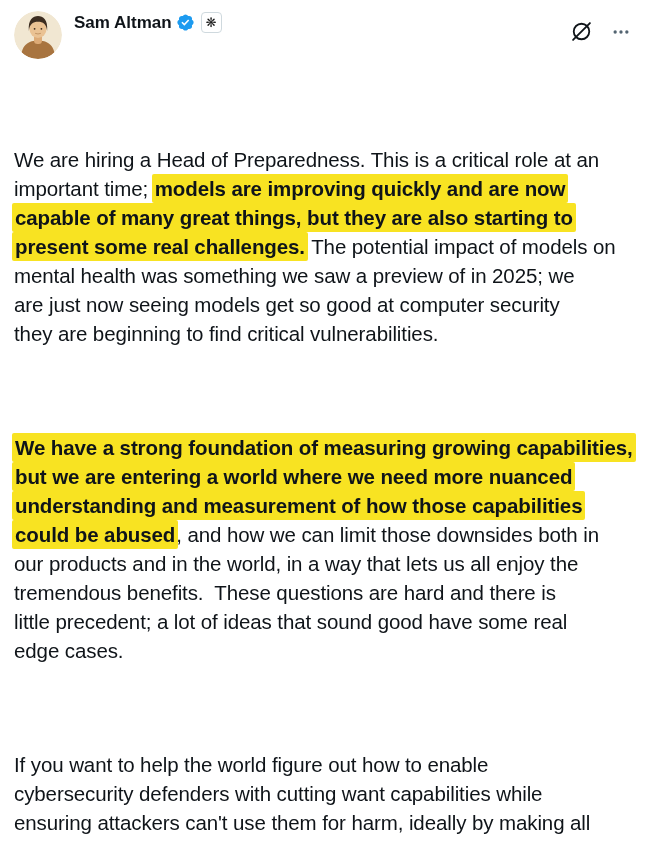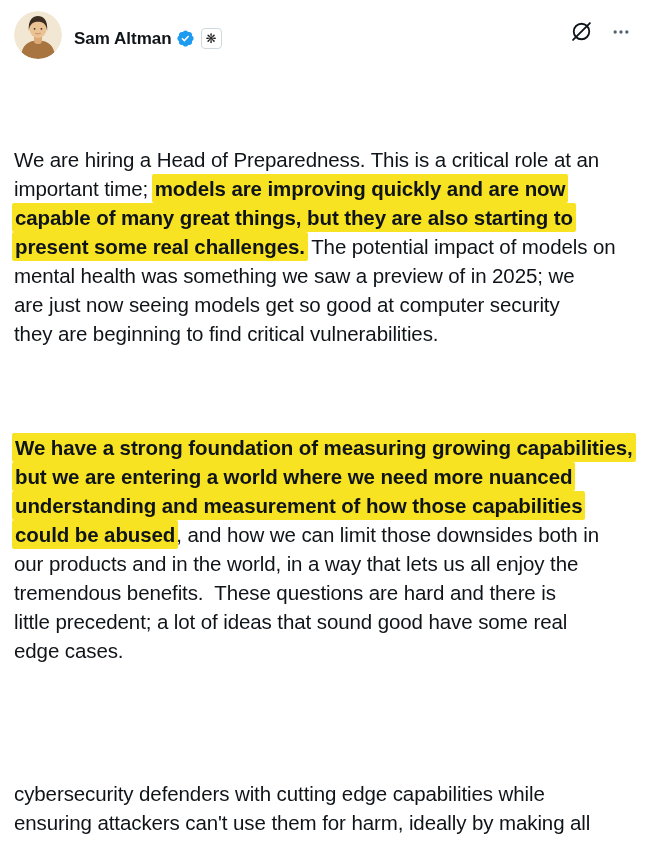--- a/index.html
+++ b/index.html
@@ -20,21 +20,21 @@
   }
   .tweet-card { width: 651px; height: 841px; background: var(--background); }
 
   
   .header { display: flex; align-items: flex-start; padding: 11px 18px 0 14px; }
   .avatar {
     width: 48px; height: 48px; border-radius: 50%; overflow: hidden;
     flex: 0 0 48px; cursor: pointer;
   }
   .id-block { margin-left: 12px; padding-top: 1px; }
-  .name-row { display: flex; align-items: center; margin-top: 16px; }
+  .name-row { display: flex; align-items: center; }
   .author-name { font-size: 17px; font-weight: 700; color: var(--text); line-height: 21px; cursor: pointer; }
   .verified { margin-left: 4px; display: inline-flex; }
   .affiliate-badge {
     margin-left: 6px; width: 21px; height: 21px;
     border: 1px solid var(--badge-border); border-radius: 4px;
     display: inline-flex; align-items: center; justify-content: center;
     font-size: 13px; line-height: 1; color: #1a1a1a; background: #ffffff; cursor: pointer;
   }
   .author-handle { font-size: 16px; color: var(--secondary-text); line-height: 20px; margin-top: 2px; }
   .header-actions { margin-left: auto; display: flex; align-items: center; gap: 14px; padding-top: 7px; }
@@ -113,17 +113,17 @@
             <circle cx="19" cy="12" r="2"></circle>
         </svg>
       </button>
     </div>
 
   </div>
 
   <div class="tweet-body">
     <p><span>We are hiring a Head of Preparedness. This is a critical role at an</span><br><span>important time; </span><span class="hl">models are improving quickly and are now</span><br><span class="hl">capable of many great things, but they are also starting to</span><br><span class="hl">present some real challenges.</span><span> The potential impact of models on</span><br><span>mental health was something we saw a preview of in 2025; we</span><br><span>are just now seeing models get so good at computer security</span><br><span>they are beginning to find critical vulnerabilities.</span></p>
     <p><span class="hl">We have a strong foundation of measuring growing capabilities,</span><br><span class="hl">but we are entering a world where we need more nuanced</span><br><span class="hl">understanding and measurement of how those capabilities</span><br><span class="hl">could be abused</span><span>, and how we can limit those downsides both in</span><br><span>our products and in the world, in a way that lets us all enjoy the</span><br><span>tremendous benefits.  These questions are hard and there is</span><br><span>little precedent; a lot of ideas that sound good have some real</span><br><span>edge cases.</span></p>
-    <p><br><span>cybersecurity defenders with cutting edge capabilities while</span><br><span>ensuring attackers can't use them for harm, ideally by making all</span><br><span>systems more secure, and similarly for how we release biological</span><br><br></p>
+    <p><span>If you want to help the world figure out how to enable</span><br><span>cybersecurity defenders with cutting want capabilities while</span><br><span>ensuring attackers can't use them for harm, ideally by making all</span><br><span>systems more secure, and similarly for how we release biological</span><br><br></p>
     
   </div>
 
 </div>
 
 </body></html>

